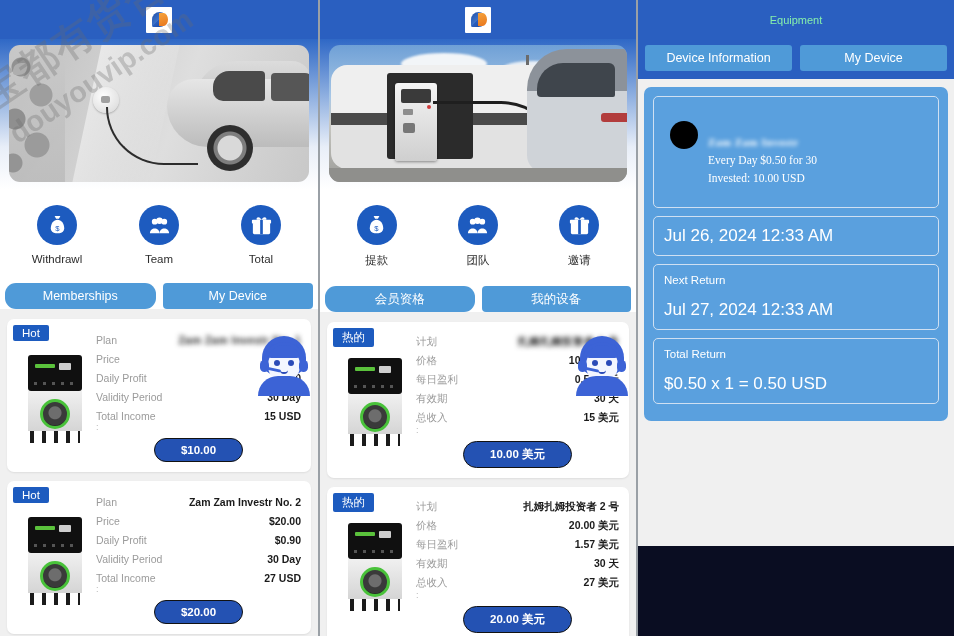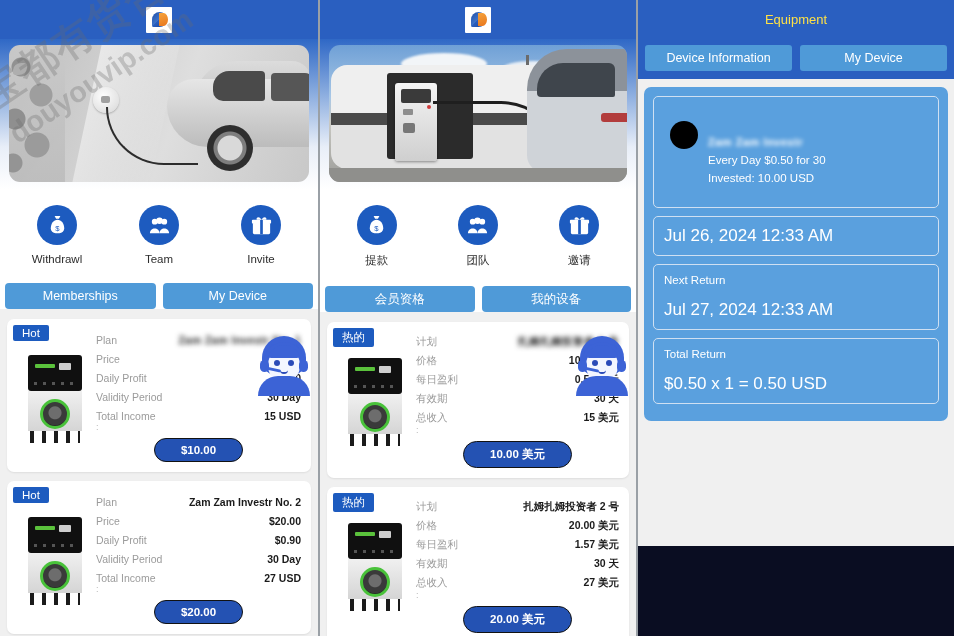--- a/index.html
+++ b/index.html
@@ -116,21 +116,21 @@
   .qcircle svg { width: 23px; height: 23px; fill: #ffffff; }
   .qlabel { font-size: 11.5px; color: #2d2d2d; }
 
   
   .tabbar { display: flex; gap: 7px; padding: 0 5px; background: #fff; }
   .tab {
     flex: 1; height: 26px; border-radius: 4px;
     background: #4f9ad8; color: #ffffff;
     font-size: 12.5px; display: flex; align-items: center; justify-content: center;
   }
-  .tab.sel { background: #4f9ad8; }
+  .tab.sel { background: #4f9ad8; border-radius: 11px; }
 
   .listarea { background: #f0f0f0; padding: 10px 7px 0 7px; height: 100%; }
 
   
   .pcard {
     position: relative; background: #ffffff; border-radius: 7px;
     margin-bottom: 9px; padding: 8px 10px 10px 10px; min-height: 148px;
     box-shadow: 0 1px 2px rgba(0,0,0,.08);
     display: flex;
   }
@@ -176,37 +176,37 @@
   .svc .eye.l { left:18px; } .svc .eye.r { left:32px; }
   .svc .mouth { position:absolute; left:24px; top:34px; width:8px; height:4px; border-bottom:2px solid #2b4bb8; border-radius:0 0 8px 8px; }
   .svc .band { position:absolute; left:8px; top:6px; width:40px; height:30px; border:3px solid #3c63d6; border-bottom-color:transparent; border-radius:20px 20px 0 0; }
   .svc .mic { position:absolute; left:9px; top:32px; width:16px; height:3px; background:#3c63d6; border-radius:2px; transform: rotate(12deg); }
   .svc .earl { position:absolute; left:4px; top:24px; width:9px; height:12px; background:#3c63d6; border-radius:5px; }
   .svc .earr { position:absolute; right:4px; top:24px; width:9px; height:12px; background:#3c63d6; border-radius:5px; }
   .svc .body { position:absolute; left:2px; bottom:-4px; width:52px; height:20px; background:#3c63d6; border-radius:24px 24px 0 0; }
 
   
   .eq-appbar {
-    height: 39px; background: #2a5fc0; color: #fde047;
+    height: 39px; background: #2a5fc0; color: #86efac;
     display: flex; align-items: center; justify-content: center;
-    font-size: 13px;
+    font-size: 11px;
   }
   .eq-tabs { background: #2a5fc0; padding: 6px 7px 8px 7px; display: flex; gap: 8px; }
   .eq-tab {
     flex: 1; height: 26px; border-radius: 3px; background: #4f9ad8;
     color: #ffffff; font-size: 12.5px;
     display: flex; align-items: center; justify-content: center;
   }
   .eq-body { background: #f0f0f0; padding: 8px 6px; height: 100%; }
   .eq-card { background: #5aa0de; border-radius: 7px; padding: 9px; }
   .eq-box {
     border: 1px solid #cfe0f2; border-radius: 5px;
     padding: 9px 10px; margin-bottom: 8px; color: #ffffff;
   }
-  .eq-box.summary { display: flex; min-height: 112px; }
+  .eq-box.summary { display: flex; min-height: 112px; font-family: Liberation Serif, serif; }
   .eq-dot { width: 28px; height: 28px; border-radius: 50%; background: #000000; margin: 15px 0 0 6px; flex: 0 0 28px; }
   .eq-sumtext { flex: 1; padding-left: 10px; padding-top: 30px; }
   .eq-name { font-size: 11px; font-weight: bold; filter: blur(2.2px); letter-spacing: .5px; margin-bottom: 2px; height: 13px; }
   .eq-line { font-size: 11.5px; line-height: 18px; }
   .eq-label { font-size: 11.5px; margin-bottom: 14px; }
   .eq-value { font-size: 17px; }
   .eq-box.last { margin-bottom: 8px; }
 
   
   .dark-fill { position: absolute; left: 638px; top: 546px; width: 316px; height: 90px; background: #0a0d22; }
@@ -275,21 +275,21 @@
       </div>
       <div class="qitem">
         <div class="qcircle">
           <svg viewBox="0 0 24 24">
               <rect x="3" y="9" width="18" height="12" rx="1.5"></rect>
               <rect x="2" y="6" width="20" height="4" rx="1"></rect>
               <rect x="10.6" y="6" width="2.8" height="15" fill="#1d5bbf"></rect>
               <path d="M12 6C10 2 6 3 7 6h5zM12 6c2-4 6-3 5 0h-5z"></path>
             </svg>
         </div>
-        <div class="qlabel">Invite</div>
+        <div class="qlabel">Total</div>
       </div>
     </div>
 
     <div class="tabbar">
       <div class="tab sel">Memberships</div>
       <div class="tab">My Device</div>
     </div>
 
     <div class="listarea">
 

